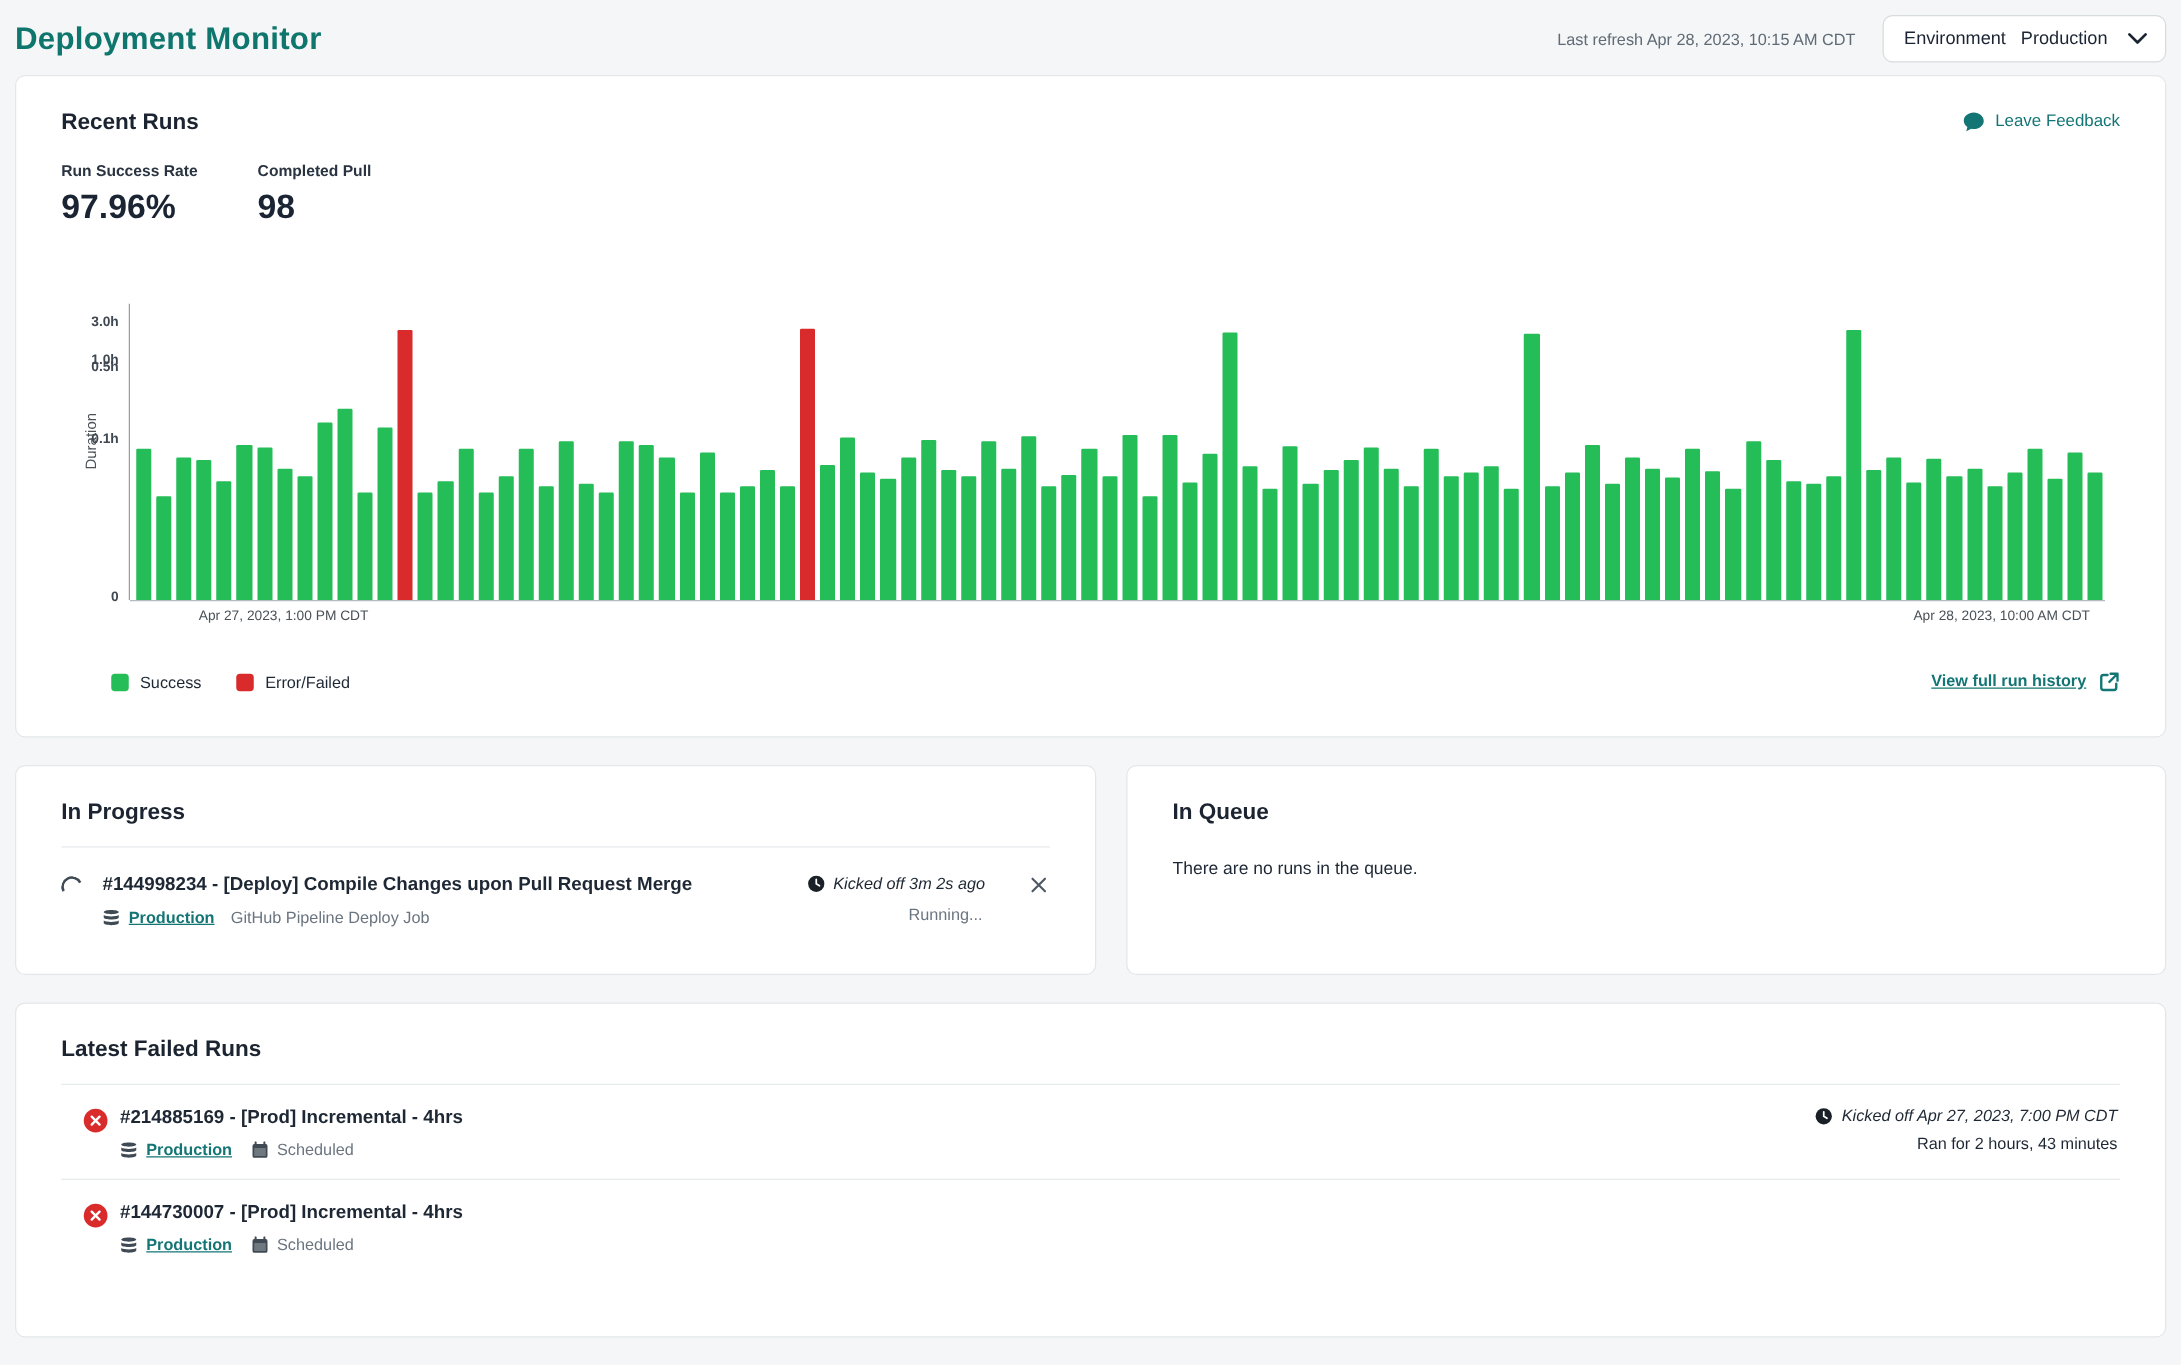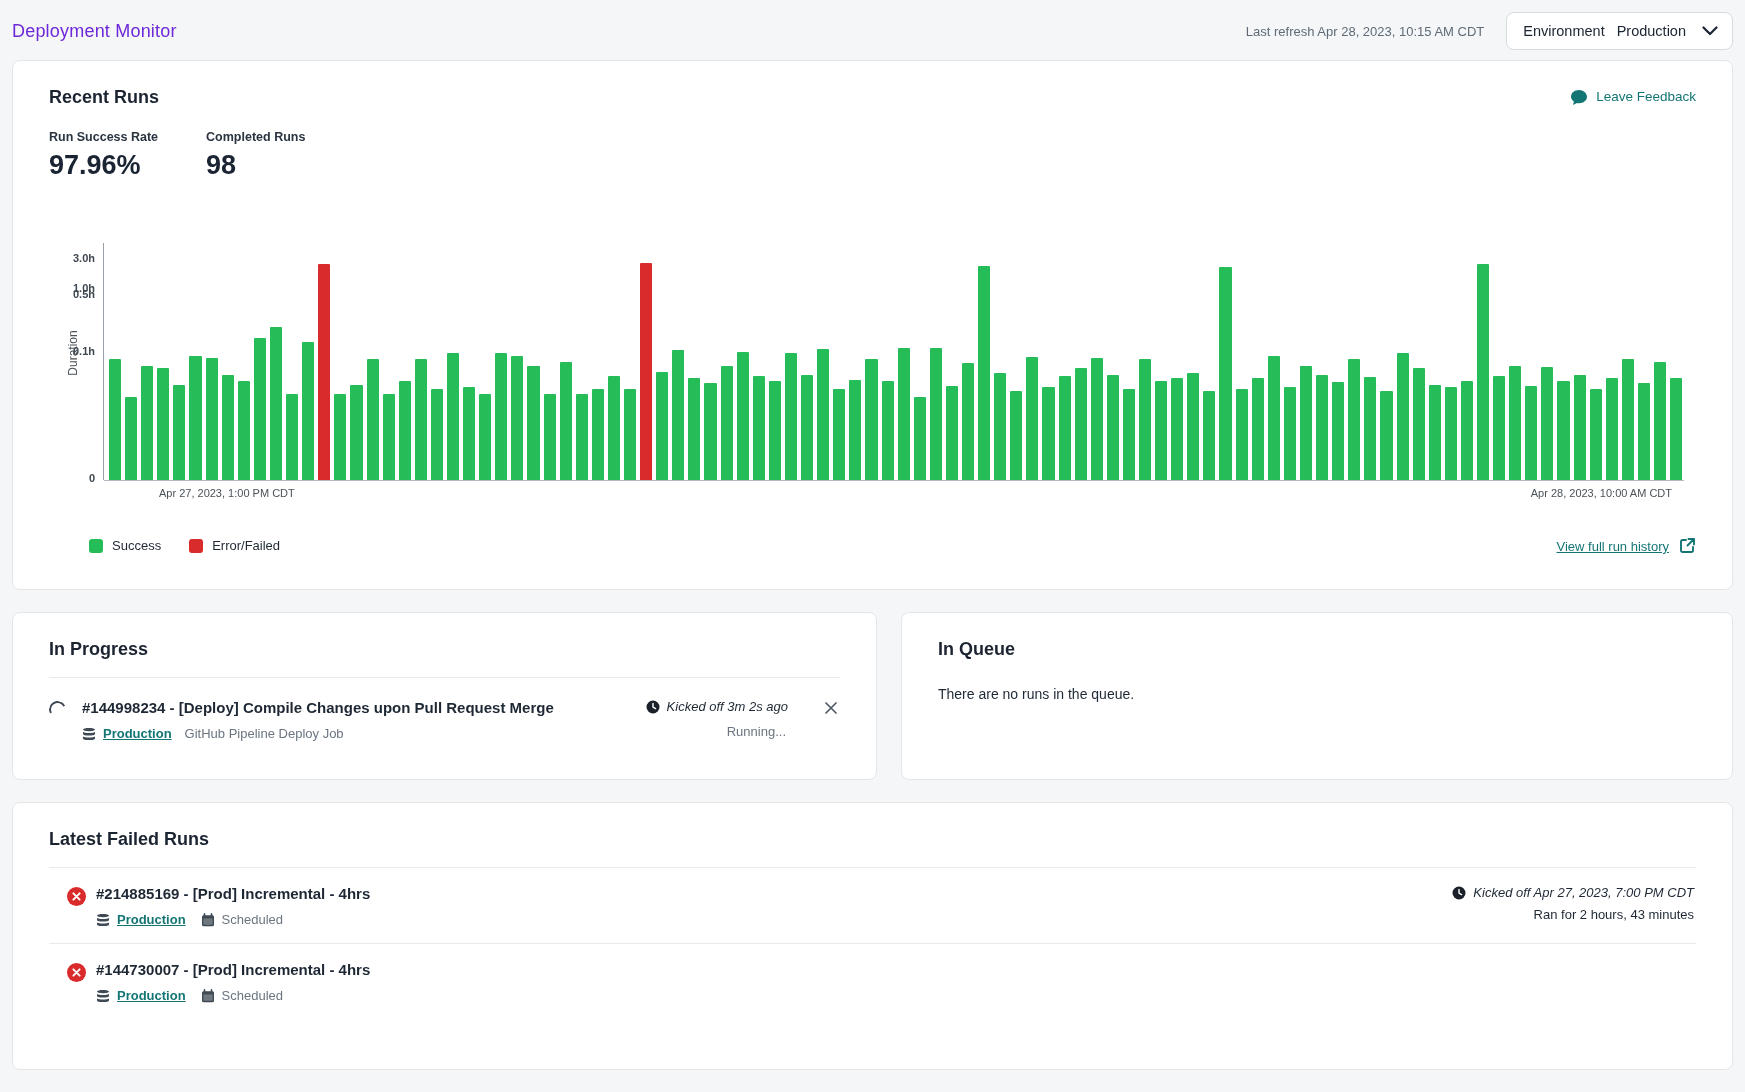--- a/index.html
+++ b/index.html
@@ -5,21 +5,21 @@
   :root{
     --teal:#147575; --green:#25bd58; --red:#d92b2b;
     --dark:#1b2430; --body:#212b36; --gray:#5f6b76; --border:#e4e7ea;
   }
   *{box-sizing:border-box;margin:0;padding:0;}
   html,body{width:1745px;background:#f5f6f7;font-family:"Liberation Sans",sans-serif;color:var(--body);}
   body{height:1092px;overflow:hidden;}
 
   
   .topbar{display:flex;align-items:center;justify-content:space-between;padding:12px 12px 10px 12px;height:60px;}
-  .topbar h1{font-size:18px;font-weight:400;color:#6d28d9;letter-spacing:.2px;}
+  .topbar h1{font-size:25px;font-weight:700;color:#0f766e;letter-spacing:.2px;}
   .top-right{display:flex;align-items:center;gap:22px;}
   .refresh{font-size:13px;color:var(--gray);}
   .env-select{display:flex;align-items:center;gap:10px;background:#fff;border:1px solid #d7dcde;border-radius:8px;height:38px;padding:0 14px 0 16px;font-family:inherit;font-size:14.5px;color:#1a2433;cursor:pointer;}
   .env-select .env-val{margin-left:2px;}
   .env-select svg{margin-left:6px;}
 
   
   .card{background:#fff;border:1px solid var(--border);border-radius:8px;margin:0 12px;}
   .card h2{font-size:18px;font-weight:700;color:var(--dark);}
 
@@ -36,21 +36,21 @@
   .chart-wrap::before{content:'';position:absolute;left:-1px;top:12px;bottom:0;width:1px;background:#99a0a7;}
   .bars{position:absolute;inset:0;display:flex;align-items:flex-end;padding-left:3px;}
   .bar{flex:1 1 0;margin:0 2px;border-radius:1px 1px 0 0;}
   .tick{position:absolute;right:100%;margin-right:9px;font-size:11px;font-weight:700;color:#3f4850;white-space:nowrap;}
   .duration-label{position:absolute;left:-54px;top:46%;transform:rotate(-90deg);transform-origin:center;font-size:12px;color:#4a5258;}
   .x-labels{display:flex;justify-content:space-between;margin:6px 12px 0 55px;font-size:11px;color:#4a5258;}
   .chart-footer{display:flex;align-items:center;justify-content:space-between;margin-top:38px;}
   .legend{display:flex;align-items:center;gap:28px;margin-left:40px;}
   .legend-item{display:flex;align-items:center;gap:9px;font-size:13px;color:#1e2834;}
   .swatch{width:14px;height:14px;border-radius:3px;display:inline-block;}
-  .history-link{display:flex;align-items:flex-end;gap:10px;color:var(--teal);font-size:13px;font-weight:400;cursor:pointer;}
+  .history-link{display:flex;align-items:flex-start;gap:10px;color:var(--teal);font-size:13px;font-weight:700;cursor:pointer;}
   .history-link span{text-decoration:underline;}
 
   
   .two-col{display:grid;grid-template-columns:865px 1fr;gap:24px;margin:0 12px 22px 12px;}
   .two-col .card{margin:0;height:168px;padding:26px 36px;}
   .divider{border:none;border-top:1px solid #e7eaec;margin-top:17px;}
   .run-row{display:flex;align-items:flex-start;margin-top:21px;gap:16px;}
   .spinner{width:17px;height:17px;border-radius:50%;border:2px solid transparent;border-top-color:#3f4a54;border-left-color:#3f4a54;transform:rotate(18deg);flex:0 0 auto;margin-top:2px;}
   .run-main{flex:1 1 auto;}
   .run-title{font-size:15px;font-weight:700;color:#1e2834;}
@@ -100,21 +100,21 @@
       <span>Leave Feedback</span>
     </a>
   </div>
 
   <div class="metrics">
     <div class="metric">
       <div class="m-label">Run Success Rate</div>
       <div class="m-value">97.96%</div>
     </div>
     <div class="metric">
-      <div class="m-label">Completed Runs</div>
+      <div class="m-label">Completed Pull</div>
       <div class="m-value">98</div>
     </div>
   </div>
 
   <div class="chart-row">
     <div class="chart-wrap" id="chart">
       <span class="duration-label">Duration</span>
       <div class="bars" id="bars">
           <div class="bar" style="height: 120.65px; background: rgb(37, 189, 88);"></div>
           <div class="bar" style="height: 82.55px; background: rgb(37, 189, 88);"></div>

